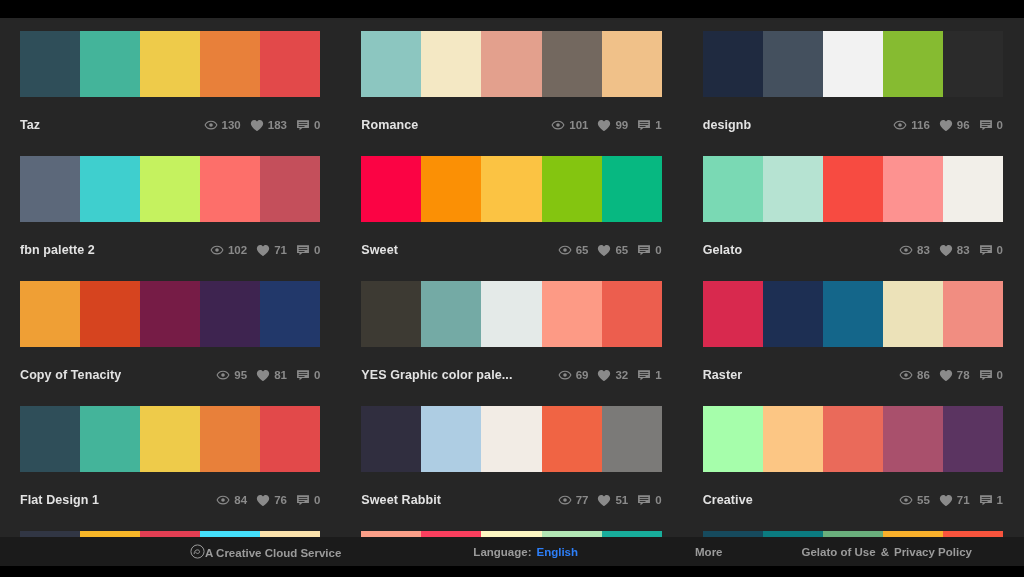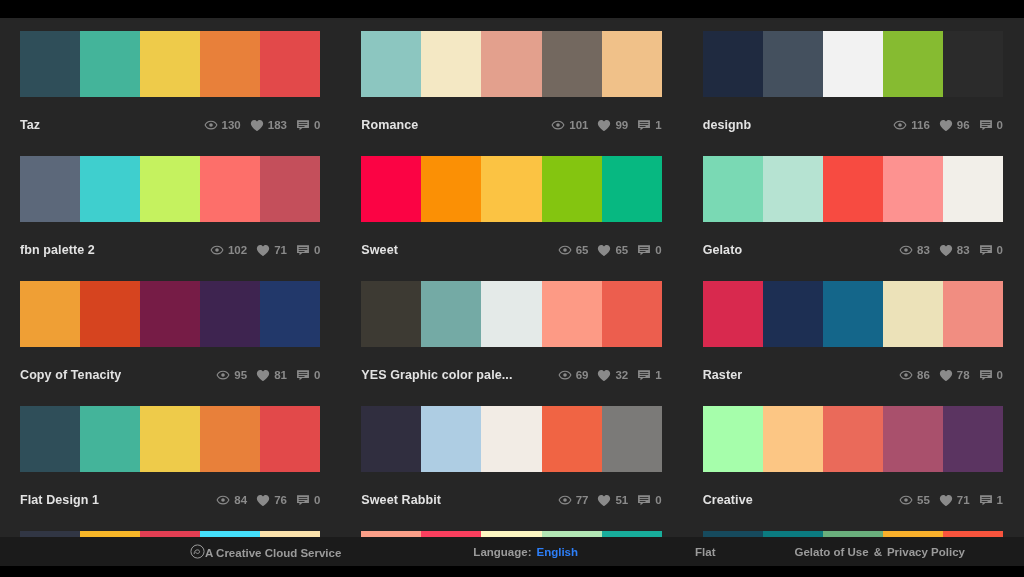--- a/index.html
+++ b/index.html
@@ -713,21 +713,21 @@
             <circle cx="12" cy="12" r="10.5" fill="none" stroke="#9b9b9b" stroke-width="1.6"></circle>
             <path d="M6.6 15.6c0-3.4 2.3-6.2 5.3-6.2 2 0 3.4 1.2 3.4 2.8 0 1.7-1.4 2.9-3.3 2.9-1.3 0-2.3-.6-2.8-1.5" fill="none" stroke="#9b9b9b" stroke-width="1.6" stroke-linecap="round"></path>
           </svg>
         </span>
         <span>A Creative Cloud Service</span>
       </div>
       <div class="footer-lang">
         <span>Language:</span>
         <span class="lang-link">English</span>
       </div>
-      <div class="footer-more">Flat</div>
+      <div class="footer-more">More</div>
       <div class="footer-legal">
         <span>Gelato of Use</span>
         <span class="amp">&amp;</span>
         <span>Privacy Policy</span>
       </div>
     </div>
   </div>
 
   <div class="letterbox-bottom"></div>
 </div>

